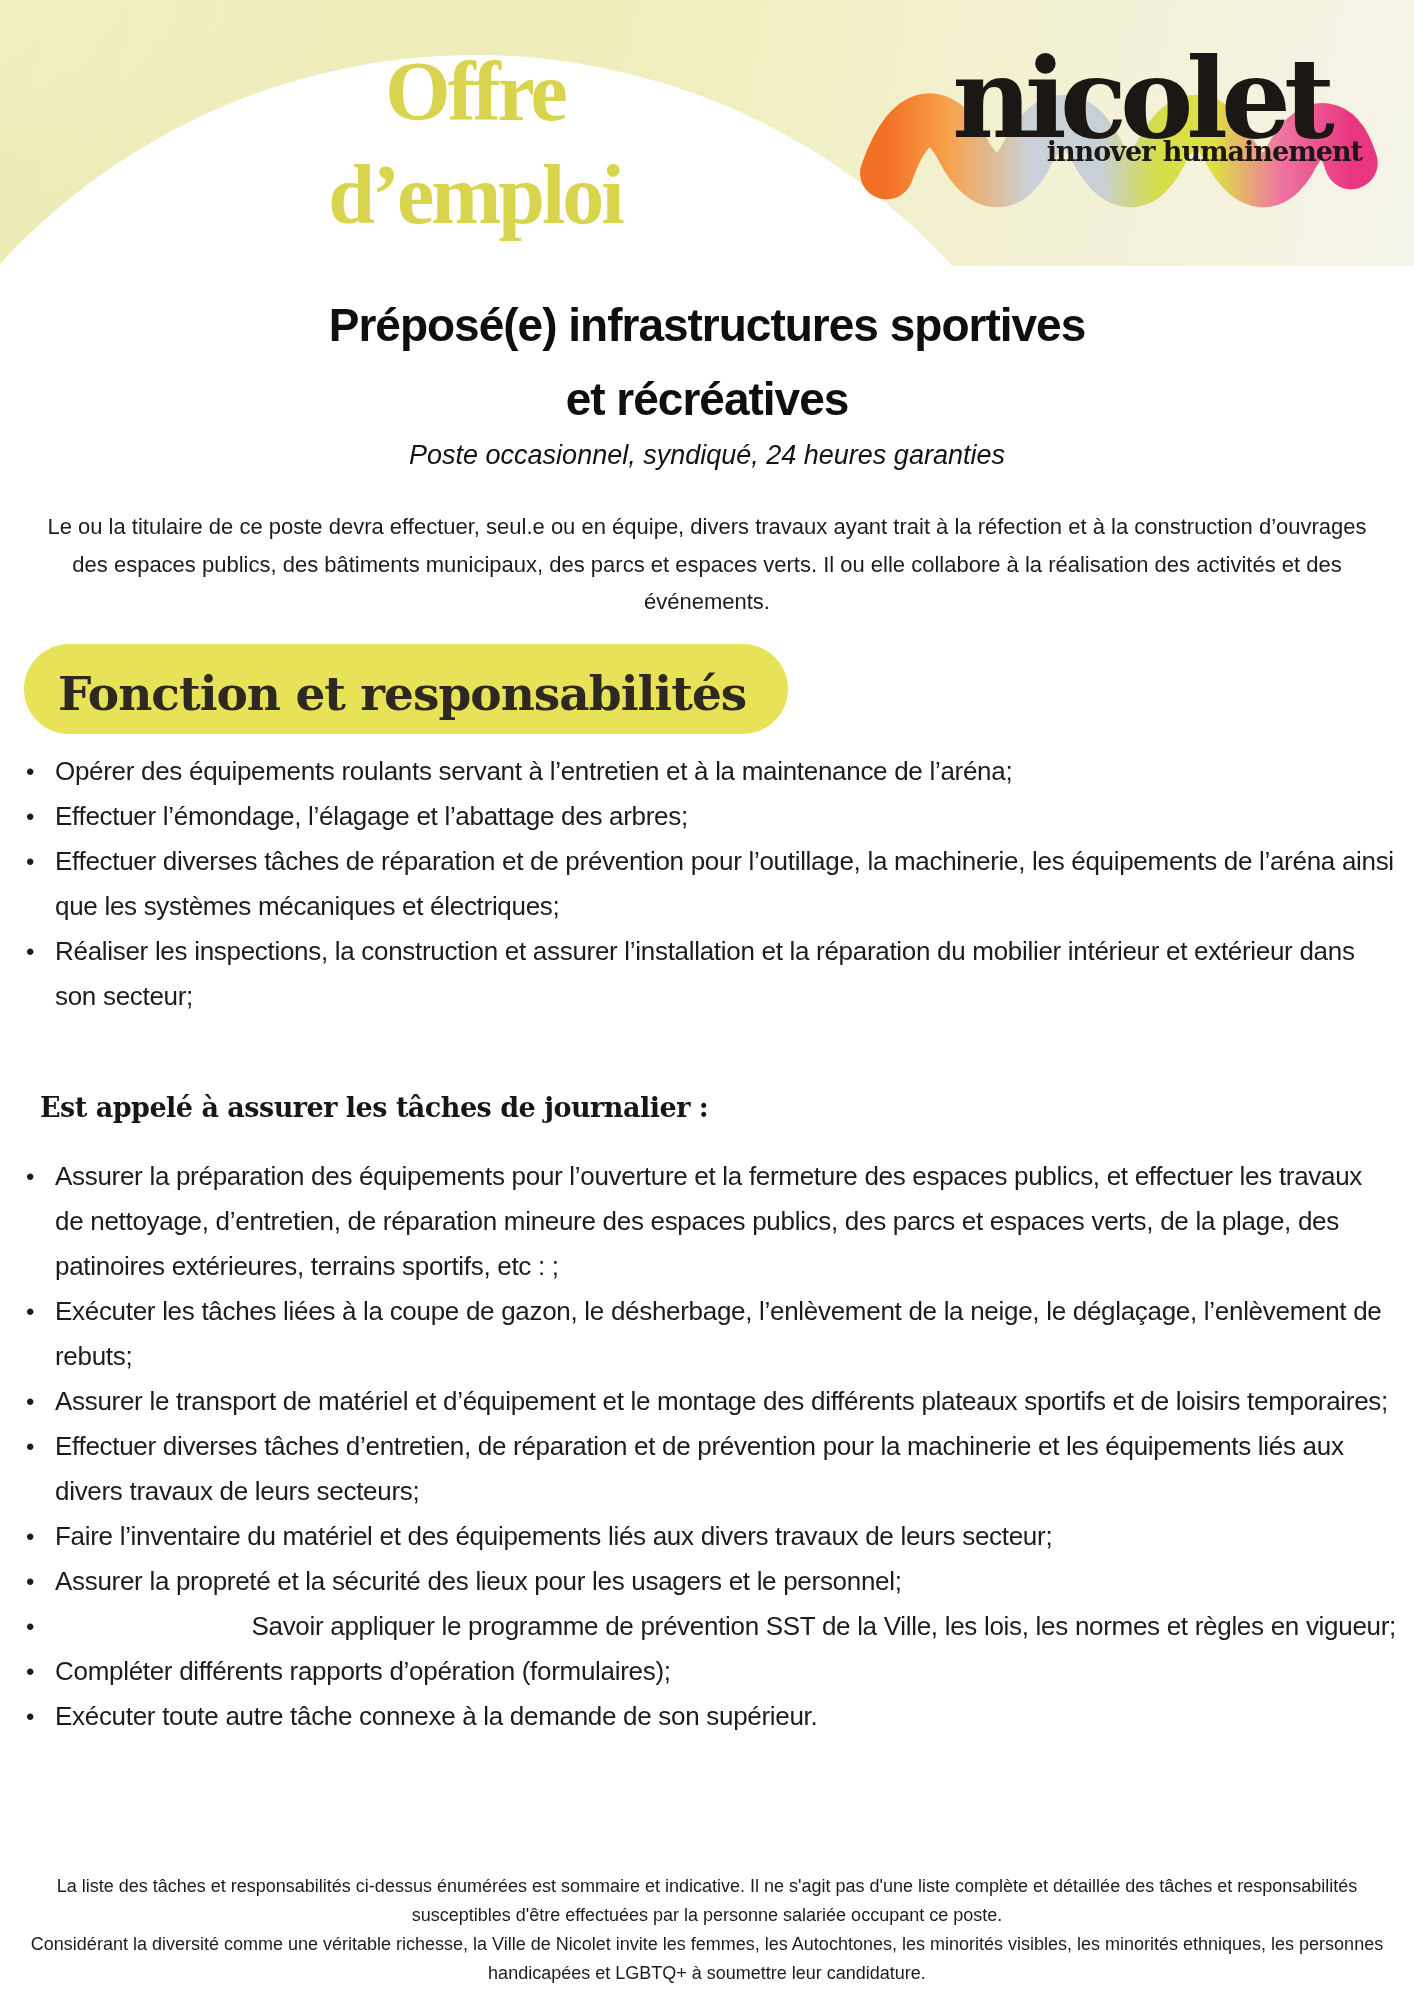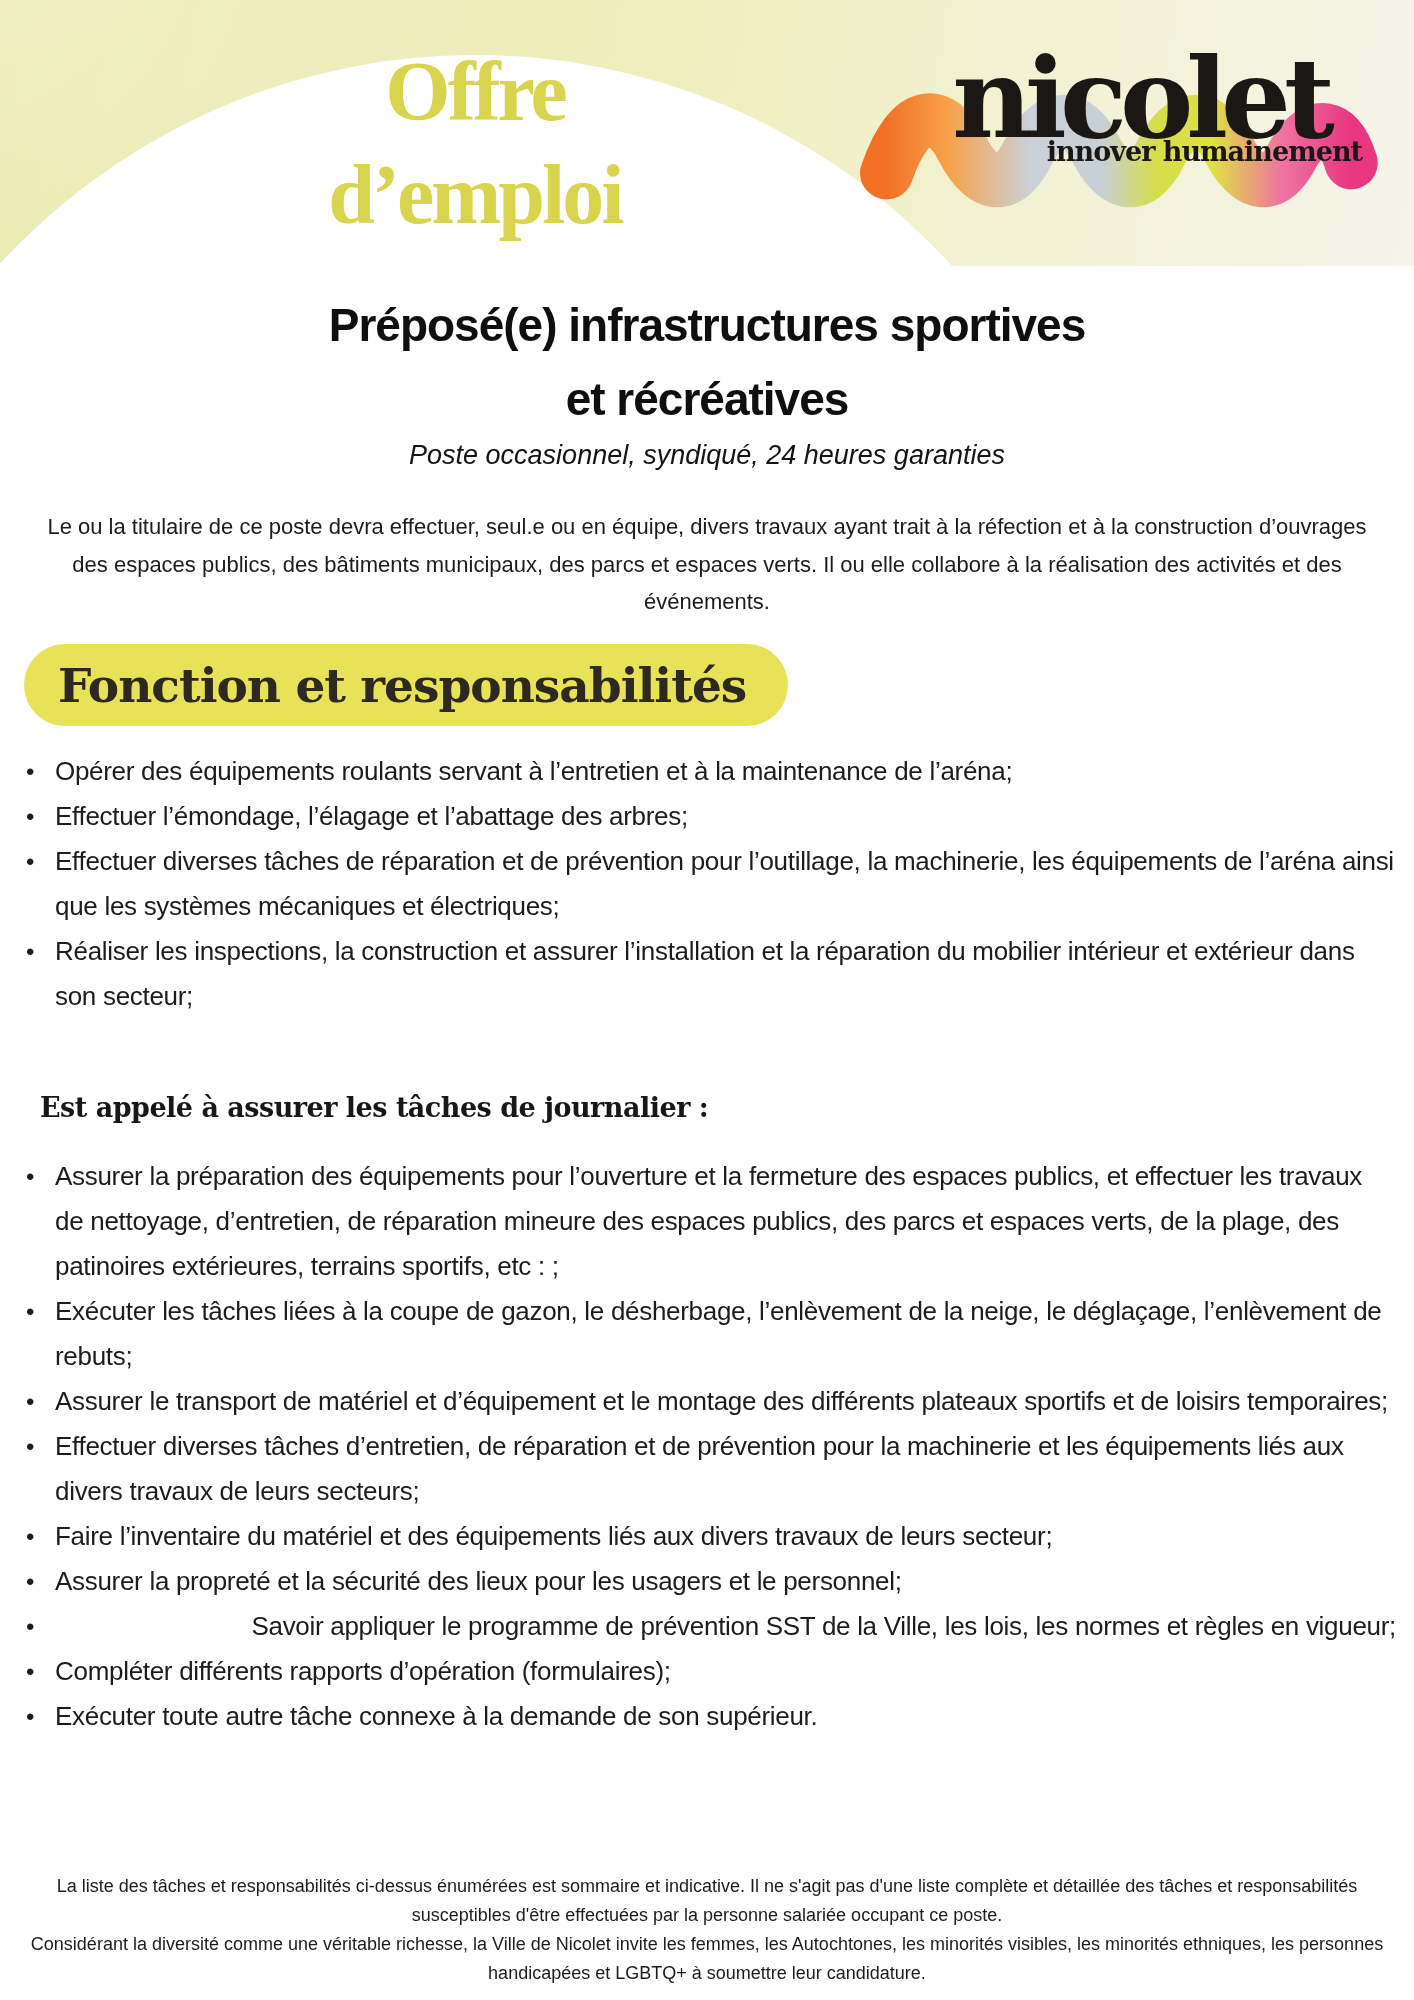--- a/index.html
+++ b/index.html
@@ -28,21 +28,21 @@
   .content{position:absolute;left:0;top:0;width:1414px;height:2000px;z-index:5;}
 
   .job-title{position:absolute;top:288px;left:0;width:1414px;text-align:center;
              font-weight:bold;font-size:46px;line-height:74px;letter-spacing:-1px;color:#0f0f0f;}
   .job-subtitle{position:absolute;top:440px;left:0;width:1414px;text-align:center;
                 font-size:27px;color:#141414;font-style:italic;}
   .job-intro{position:absolute;top:500px;left:32px;width:1350px;margin:8px auto;
              text-align:center;font-size:22px;line-height:37.5px;color:#1c1c1c;}
 
   .pill{position:absolute;top:644px;left:24px;height:82px;line-height:84px;
-        background:#e7e257;border-radius:46px;padding:0 42px 0 34px;
+        background:#e7e257;border-radius:46px;padding:8px 42px 0 34px;
         font-family:"DejaVu Serif",serif;font-weight:bold;font-size:47px;
         letter-spacing:-1px;color:#2e2920;white-space:nowrap;}
 
   ul.tasks{list-style:none;margin:0;padding:0;position:absolute;left:24px;
            font-size:26px;line-height:45px;letter-spacing:-0.3px;color:#1c1c1c;}
   ul.tasks li{position:relative;padding-left:31px;margin:0;}
   ul.tasks li::before{content:"•";position:absolute;left:2px;top:0;font-size:24px;}
   ul.list-1{top:749px;width:1372px;}
   ul.list-2{top:1154px;width:1372px;}
   li.bold{font-weight:bold;letter-spacing:0;}

